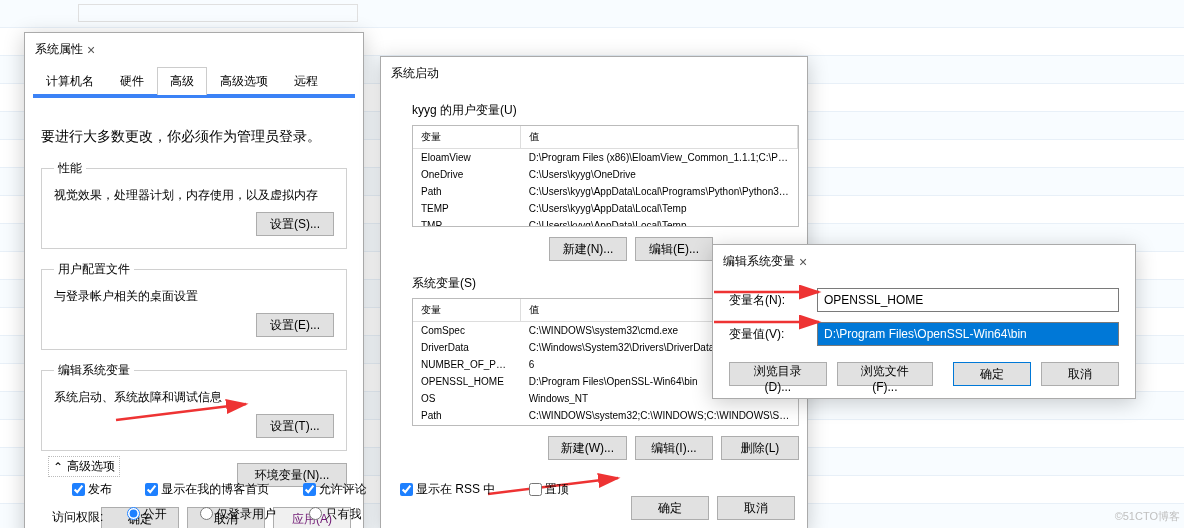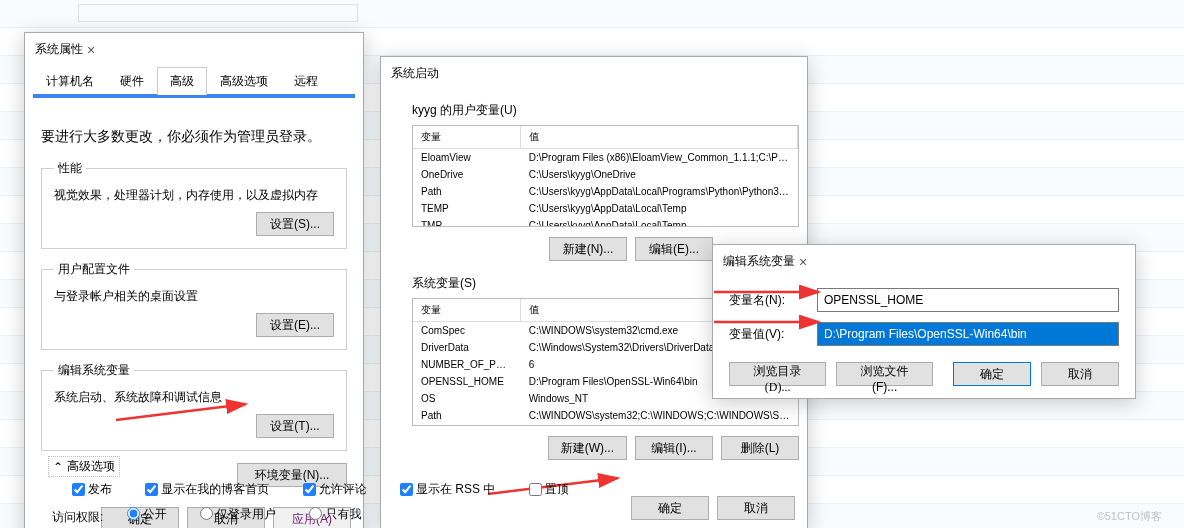--- a/index.html
+++ b/index.html
@@ -36,21 +36,21 @@
 .edit-dialog input[type="text"] { flex: 1; height: 24px; border: 1px solid #7a7a7a; padding: 0 6px; font-size: 12px; }
 .edit-dialog input.selected { background: #0078d7; color: #fff; }
 .edit-btn-row { display: flex; gap: 10px; padding: 6px 16px 12px; }
 .edit-btn-row .spacer { flex: 1; }
 .arrow { position: absolute; pointer-events: none; }
 .arrow svg { overflow: visible; }
 .bottom-area { position: absolute; left: 52px; top: 478px; font-size: 12px; line-height: 22px; }
 .bottom-area label { margin-right: 10px; display: inline-flex; align-items: center; gap: 3px; padding-left: 20px; }
 .bottom-area input[type="checkbox"], .bottom-area input[type="radio"] { accent-color: #1e80ff; }
 .adv-row { position: absolute; left: 48px; top: 456px; font-size: 12px; display: flex; align-items: center; gap: 4px; border: 1px dotted #bbb; padding: 1px 4px; }
-.watermark { position: absolute; right: 22px; bottom: 4px; color: #c0c0c0; font-size: 11px; }
+.watermark { position: absolute; right: 4px; bottom: 4px; color: #c0c0c0; font-size: 11px; }
 .top-line { position: absolute; left: 78px; top: 4px; width: 280px; height: 18px; border: 1px solid #e0e0e0; }
 </style>
 </head>
 <body>
 
 <div class="bg-stripes">
   <div></div>
     <div></div>
     <div></div>
     <div></div>
@@ -210,21 +210,21 @@
   </div>
   <div class="form-row">
     <span class="form-label">变量名(N):</span>
     <input type="text" value="OPENSSL_HOME" style="">
   </div>
   <div class="form-row">
     <span class="form-label">变量值(V):</span>
     <input type="text" class="selected" value="D:\Program Files\OpenSSL-Win64\bin" style="">
   </div>
   <div class="edit-btn-row">
-    <button class="win-btn" style="min-width:96px;font-family:Liberation Serif, serif;">浏览目录(D)...</button>
+    <button class="win-btn" style="min-width:96px;">浏览目录(D)...</button>
     <button class="win-btn" style="min-width:96px;">浏览文件(F)...</button>
     <span class="spacer"></span>
     <button class="win-btn" style="border-color:#0078d7;">确定</button>
     <button class="win-btn">取消</button>
   </div>
 </div>
 
 <div class="arrow" style="left:116px; top:398px;">
   <svg width="150" height="30">
       <defs>

